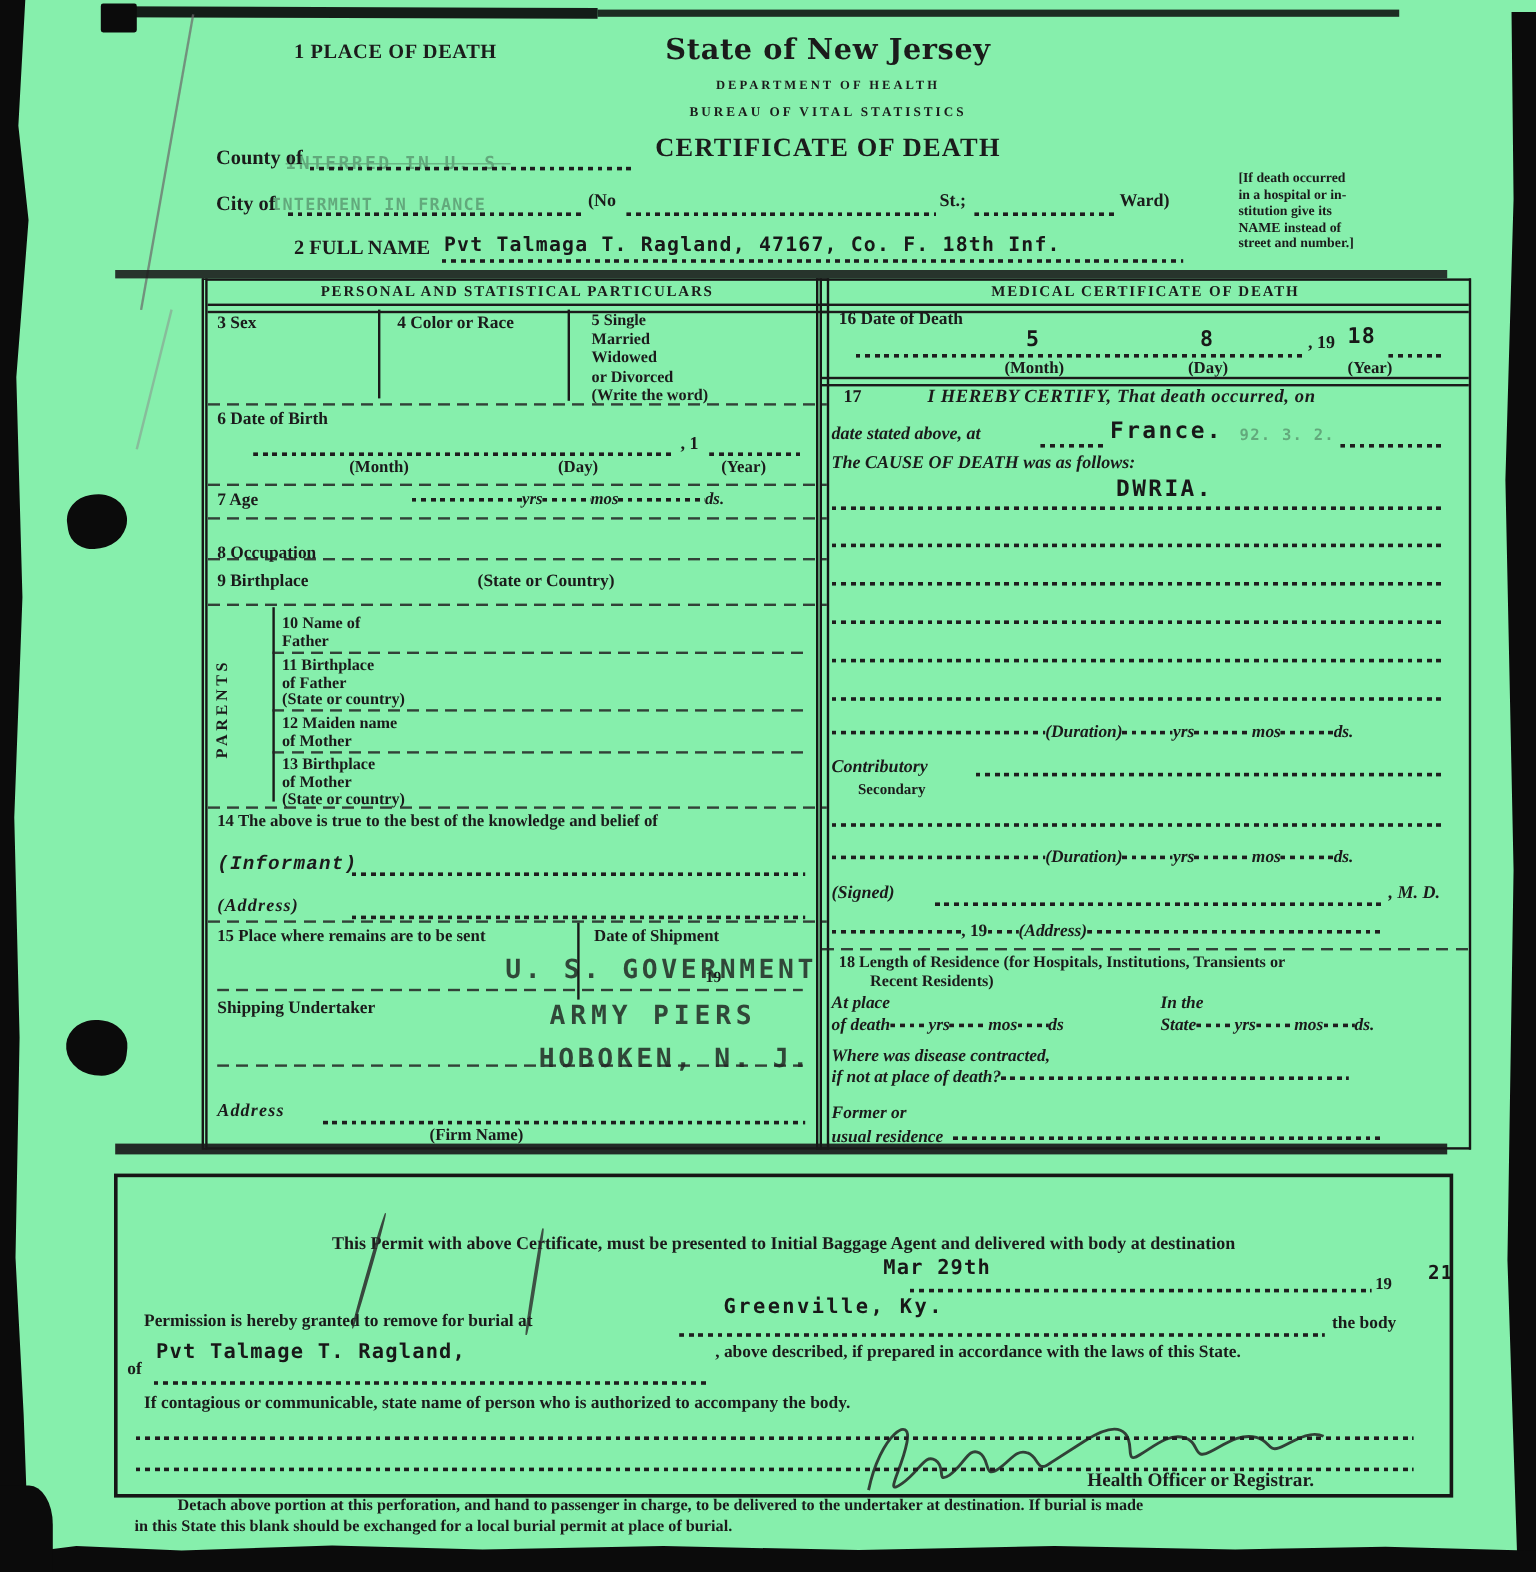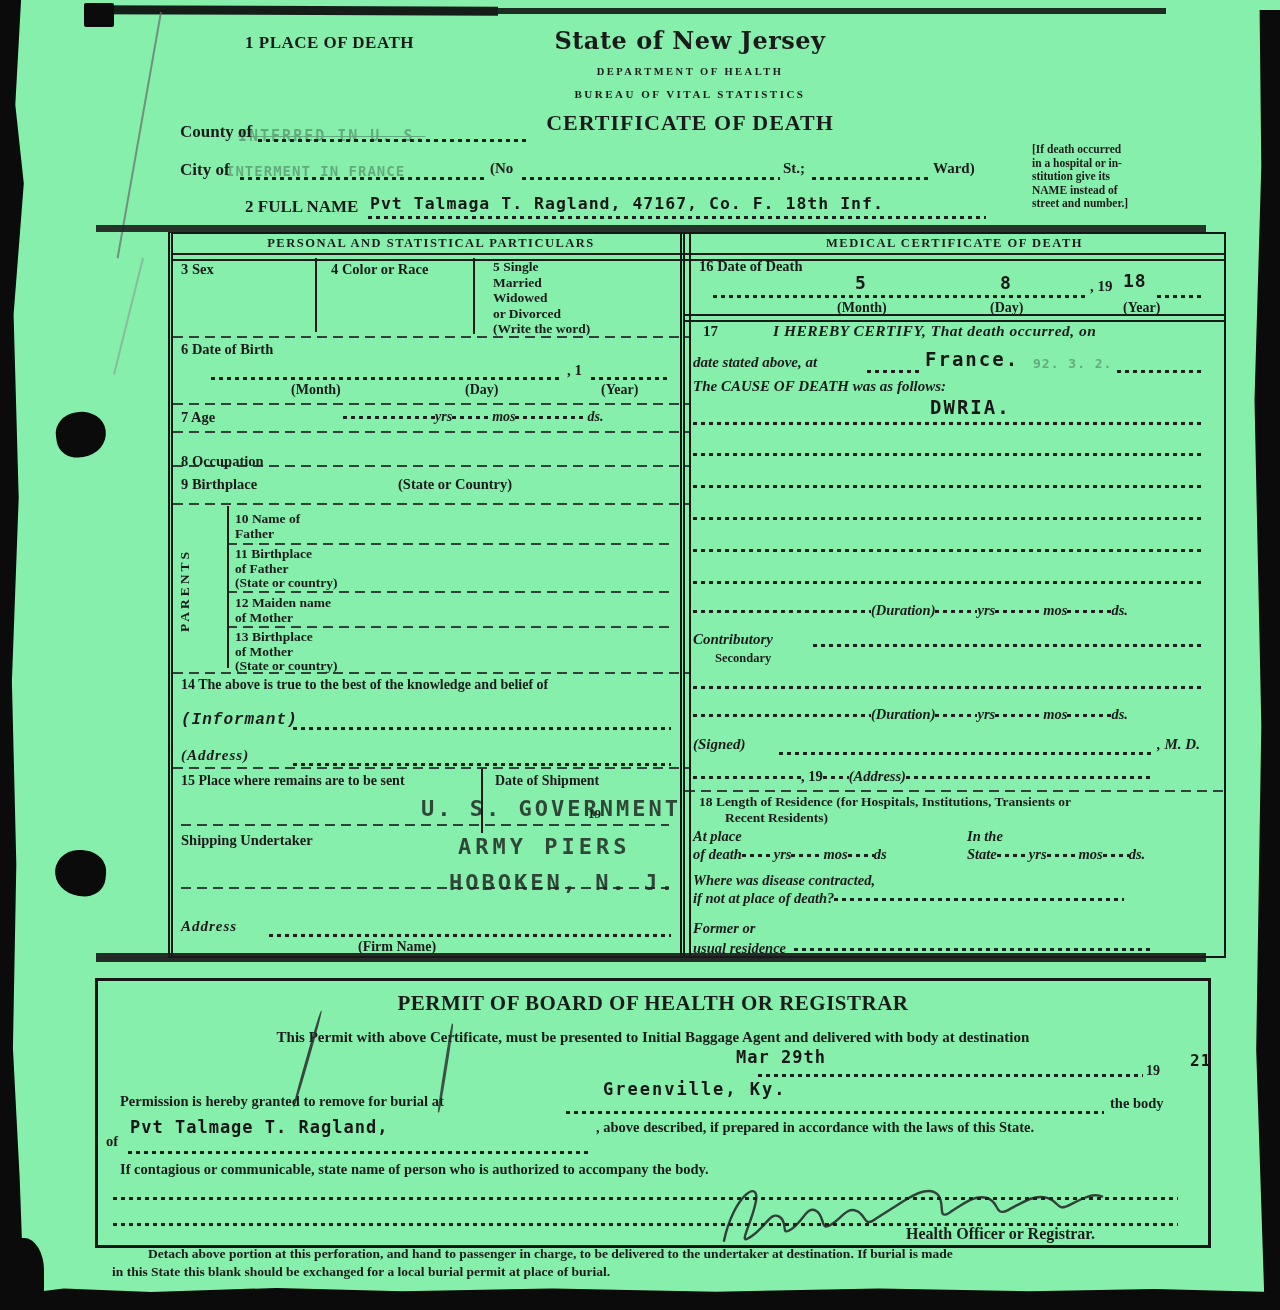--- a/index.html
+++ b/index.html
@@ -228,21 +228,20 @@
 
     <div class="abs ital" style="left:8px;top:686px;font-size:14.5px;">Former or</div>
     <div class="abs ital" style="left:8px;top:706px;font-size:14.5px;">
       <span>usual residence</span><span class="dots" style="width:358px;margin-left:8px;"></span>
     </div>
   </div>
 
   <div class="rule" style="left:96px;top:953px;width:1110px;height:9px;opacity:.92;"></div>
 
   <div class="formbox" style="left:95px;top:978px;width:1098px;height:264px;border-width:3px;">
-    <div class="abs lbl center" style="left:0;top:10px;width:100%;font-size:21px;letter-spacing:.5px;">PERMIT OF BOARD OF HEALTH OR REGISTRAR</div>
     <div class="abs lbl center" style="left:0;top:48px;width:100%;font-size:15px;font-weight:700;">This Permit with above Certificate, must be presented to Initial Baggage Agent and delivered with body at destination</div>
 
     <div class="abs typed" style="left:638px;top:66px;font-size:17px;">Mar 29th</div>
     <div class="dots" style="left:660px;top:93px;width:385px;"></div>
     <div class="abs lbl" style="left:1048px;top:82px;font-size:14px;">19</div>
     <div class="abs typed" style="left:1064px;top:70px;font-size:16px;margin-left:28px;">21</div>
 
     <div class="abs lbl" style="left:22px;top:112px;font-size:14.5px;font-weight:700;">Permission is hereby granted to remove for burial at</div>
     <div class="abs typed" style="left:505px;top:98px;font-size:17px;letter-spacing:2px;">Greenville, Ky.</div>
     <div class="dots" style="left:468px;top:130px;width:538px;"></div>

